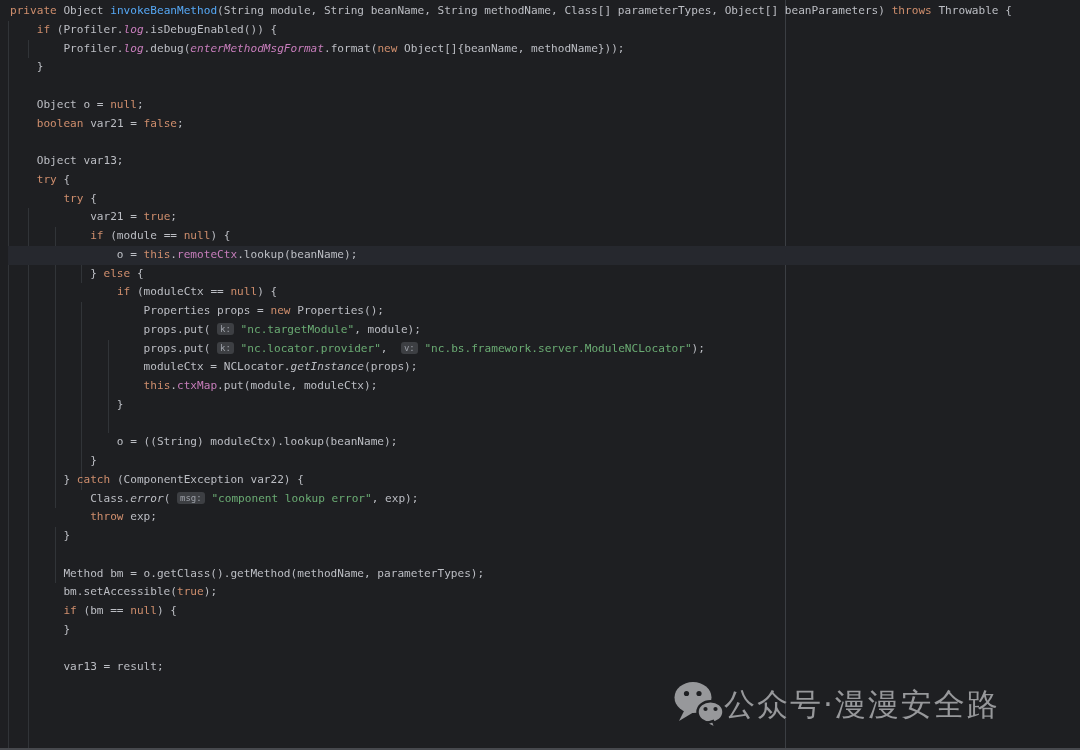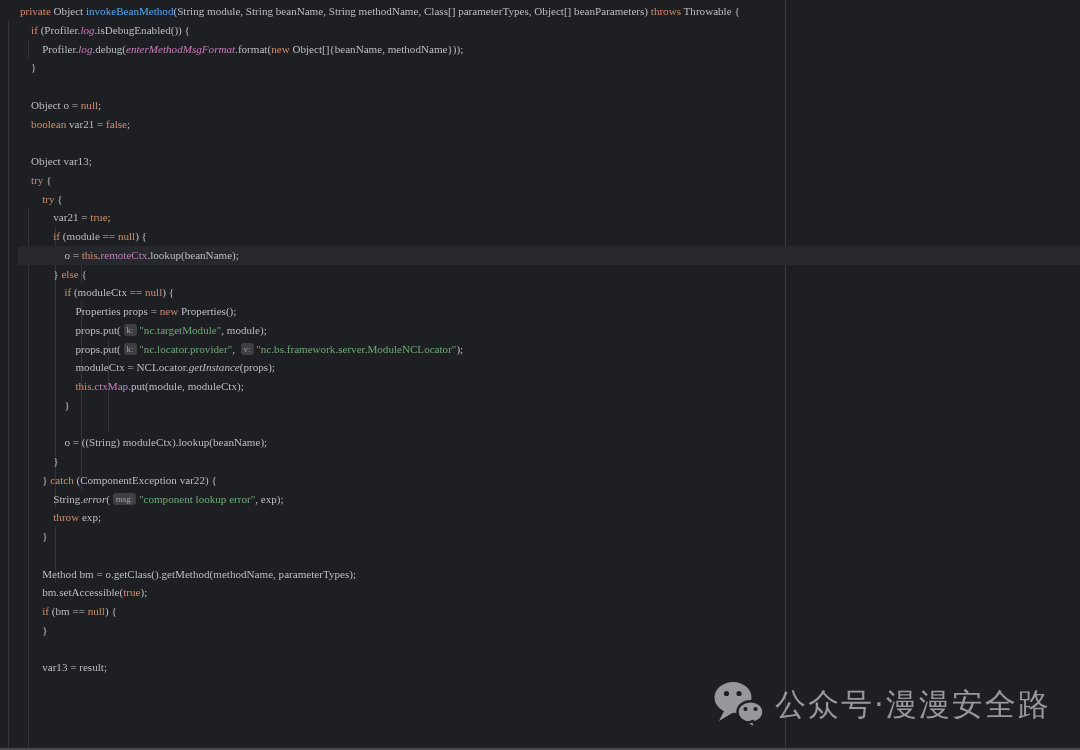--- a/index.html
+++ b/index.html
@@ -11,38 +11,38 @@
   *{margin:0;padding:0;box-sizing:border-box;}
   html,body{width:1080px;height:750px;overflow:hidden;background:var(--background);}
   .editor{
     position:relative;width:1080px;height:750px;background:var(--background);
     font-family:"DejaVu Sans Mono","Liberation Mono",monospace;
     font-size:11.1px;color:var(--text);
   }
   .guides-layer{position:absolute;inset:0;z-index:0;}
   .indent-guide{position:absolute;width:1px;background:var(--guide);}
   .margin-guide{position:absolute;top:0;bottom:0;width:1px;background:var(--margin-guide);}
-  .code-lines{position:absolute;inset:0;padding:2px 0 0 20px;z-index:1;font-family:Liberation Serif, serif;}
+  .code-lines{position:absolute;inset:0;padding:2px 0 0 10px;z-index:1;}
   .line{height:18.75px;line-height:18.75px;white-space:pre;}
   .line.hl{background:var(--caret-row);margin-left:-2px;padding-left:2px;}
   .t-d{color:var(--text);}
   .t-k{color:var(--keyword);}
   .t-m{color:var(--method);}
   .t-f{color:var(--field);}
   .t-fi{color:var(--field);font-style:italic;}
   .t-i{color:var(--text);font-style:italic;}
   .t-s{color:var(--string);}
   .t-h{
     display:inline-block;background:var(--hint-bg);color:var(--hint-text);
     font-size:9px;line-height:12px;padding:0 3px;border-radius:3px;
     vertical-align:1px;font-style:normal;
   }
   .watermark{
-    position:absolute;left:712px;top:681px;height:48px;z-index:4;
-    display:flex;align-items:center;gap:11px;color:var(--watermark);
+    position:absolute;left:672px;top:681px;height:48px;z-index:4;
+    display:flex;align-items:center;color:var(--watermark);
   }
   .watermark-text{
     font-family:"DejaVu Sans","Liberation Sans",sans-serif;
     font-size:31px;letter-spacing:2px;white-space:nowrap;
   }
   .wechat-icon{display:block;}
   .bottom-edge{position:absolute;left:0;right:0;bottom:0;height:2px;background:var(--bottom-edge);z-index:5;}
 </style>
 </head>
 <body>
@@ -79,21 +79,21 @@
       <div class="line"><span class="t-d">                    Properties props = </span><span class="t-k">new</span><span class="t-d"> Properties();</span></div>
       <div class="line"><span class="t-d">                    props.put( </span><span class="t-h">k:</span><span class="t-d"> </span><span class="t-s">"nc.targetModule"</span><span class="t-d">, module);</span></div>
       <div class="line"><span class="t-d">                    props.put( </span><span class="t-h">k:</span><span class="t-d"> </span><span class="t-s">"nc.locator.provider"</span><span class="t-d">,  </span><span class="t-h">v:</span><span class="t-d"> </span><span class="t-s">"nc.bs.framework.server.ModuleNCLocator"</span><span class="t-d">);</span></div>
       <div class="line"><span class="t-d">                    moduleCtx = NCLocator.</span><span class="t-i">getInstance</span><span class="t-d">(props);</span></div>
       <div class="line"><span class="t-d">                    </span><span class="t-k">this</span><span class="t-d">.</span><span class="t-f">ctxMap</span><span class="t-d">.put(module, moduleCtx);</span></div>
       <div class="line"><span class="t-d">                }</span></div>
       <div class="line"></div>
       <div class="line"><span class="t-d">                o = ((String) moduleCtx).lookup(beanName);</span></div>
       <div class="line"><span class="t-d">            }</span></div>
       <div class="line"><span class="t-d">        } </span><span class="t-k">catch</span><span class="t-d"> (ComponentException var22) {</span></div>
-      <div class="line"><span class="t-d">            String.</span><span class="t-i">error</span><span class="t-d">( </span><span class="t-h">msg:</span><span class="t-d"> </span><span class="t-s">"component lookup error"</span><span class="t-d">, exp);</span></div>
+      <div class="line"><span class="t-d">            Class.</span><span class="t-i">error</span><span class="t-d">( </span><span class="t-h">msg:</span><span class="t-d"> </span><span class="t-s">"component lookup error"</span><span class="t-d">, exp);</span></div>
       <div class="line"><span class="t-d">            </span><span class="t-k">throw</span><span class="t-d"> exp;</span></div>
       <div class="line"><span class="t-d">        }</span></div>
       <div class="line"></div>
       <div class="line"><span class="t-d">        Method bm = o.getClass().getMethod(methodName, parameterTypes);</span></div>
       <div class="line"><span class="t-d">        bm.setAccessible(</span><span class="t-k">true</span><span class="t-d">);</span></div>
       <div class="line"><span class="t-d">        </span><span class="t-k">if</span><span class="t-d"> (bm == </span><span class="t-k">null</span><span class="t-d">) {</span></div>
       <div class="line"><span class="t-d">        }</span></div>
       <div class="line"></div>
       <div class="line"><span class="t-d">        var13 = result;</span></div>
     </div>

